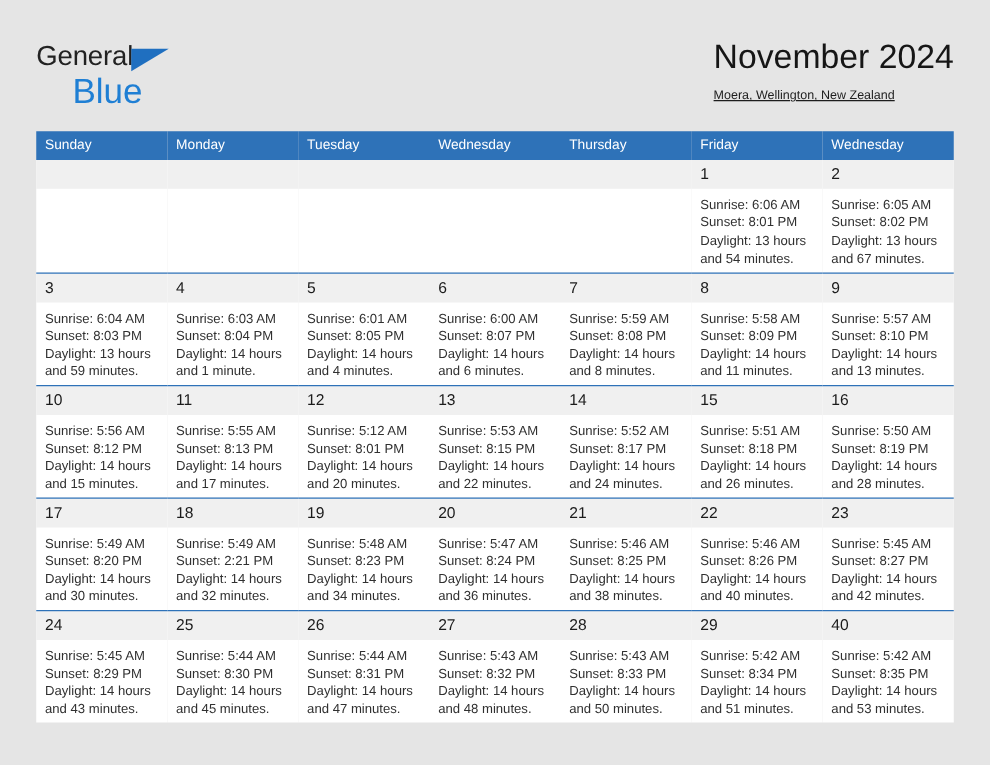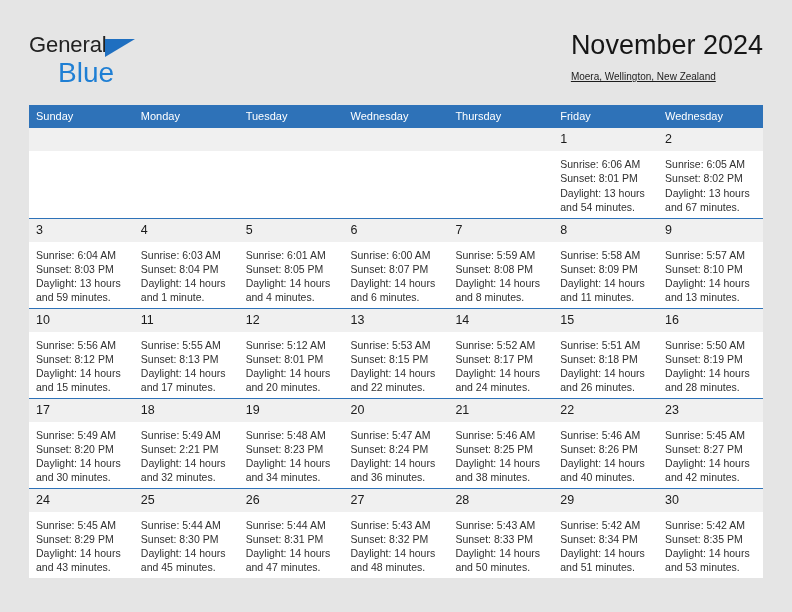--- a/index.html
+++ b/index.html
@@ -524,21 +524,21 @@
               <span class="cell-lines">
                 <span>Sunrise: 5:42 AM</span>
                 <span>Sunset: 8:34 PM</span>
                 <span>Daylight: 14 hours</span>
                 <span>and 51 minutes.</span>
               </span>
             </span>
           </td>
           <td class="day-cell">
             <span class="cell-inner">
-              <span class="day-num">30</span>
+              <span class="day-num">40</span>
               <span class="cell-lines">
                 <span>Sunrise: 5:42 AM</span>
                 <span>Sunset: 8:35 PM</span>
                 <span>Daylight: 14 hours</span>
                 <span>and 53 minutes.</span>
               </span>
             </span>
           </td>
         </tr>
       </tbody>

